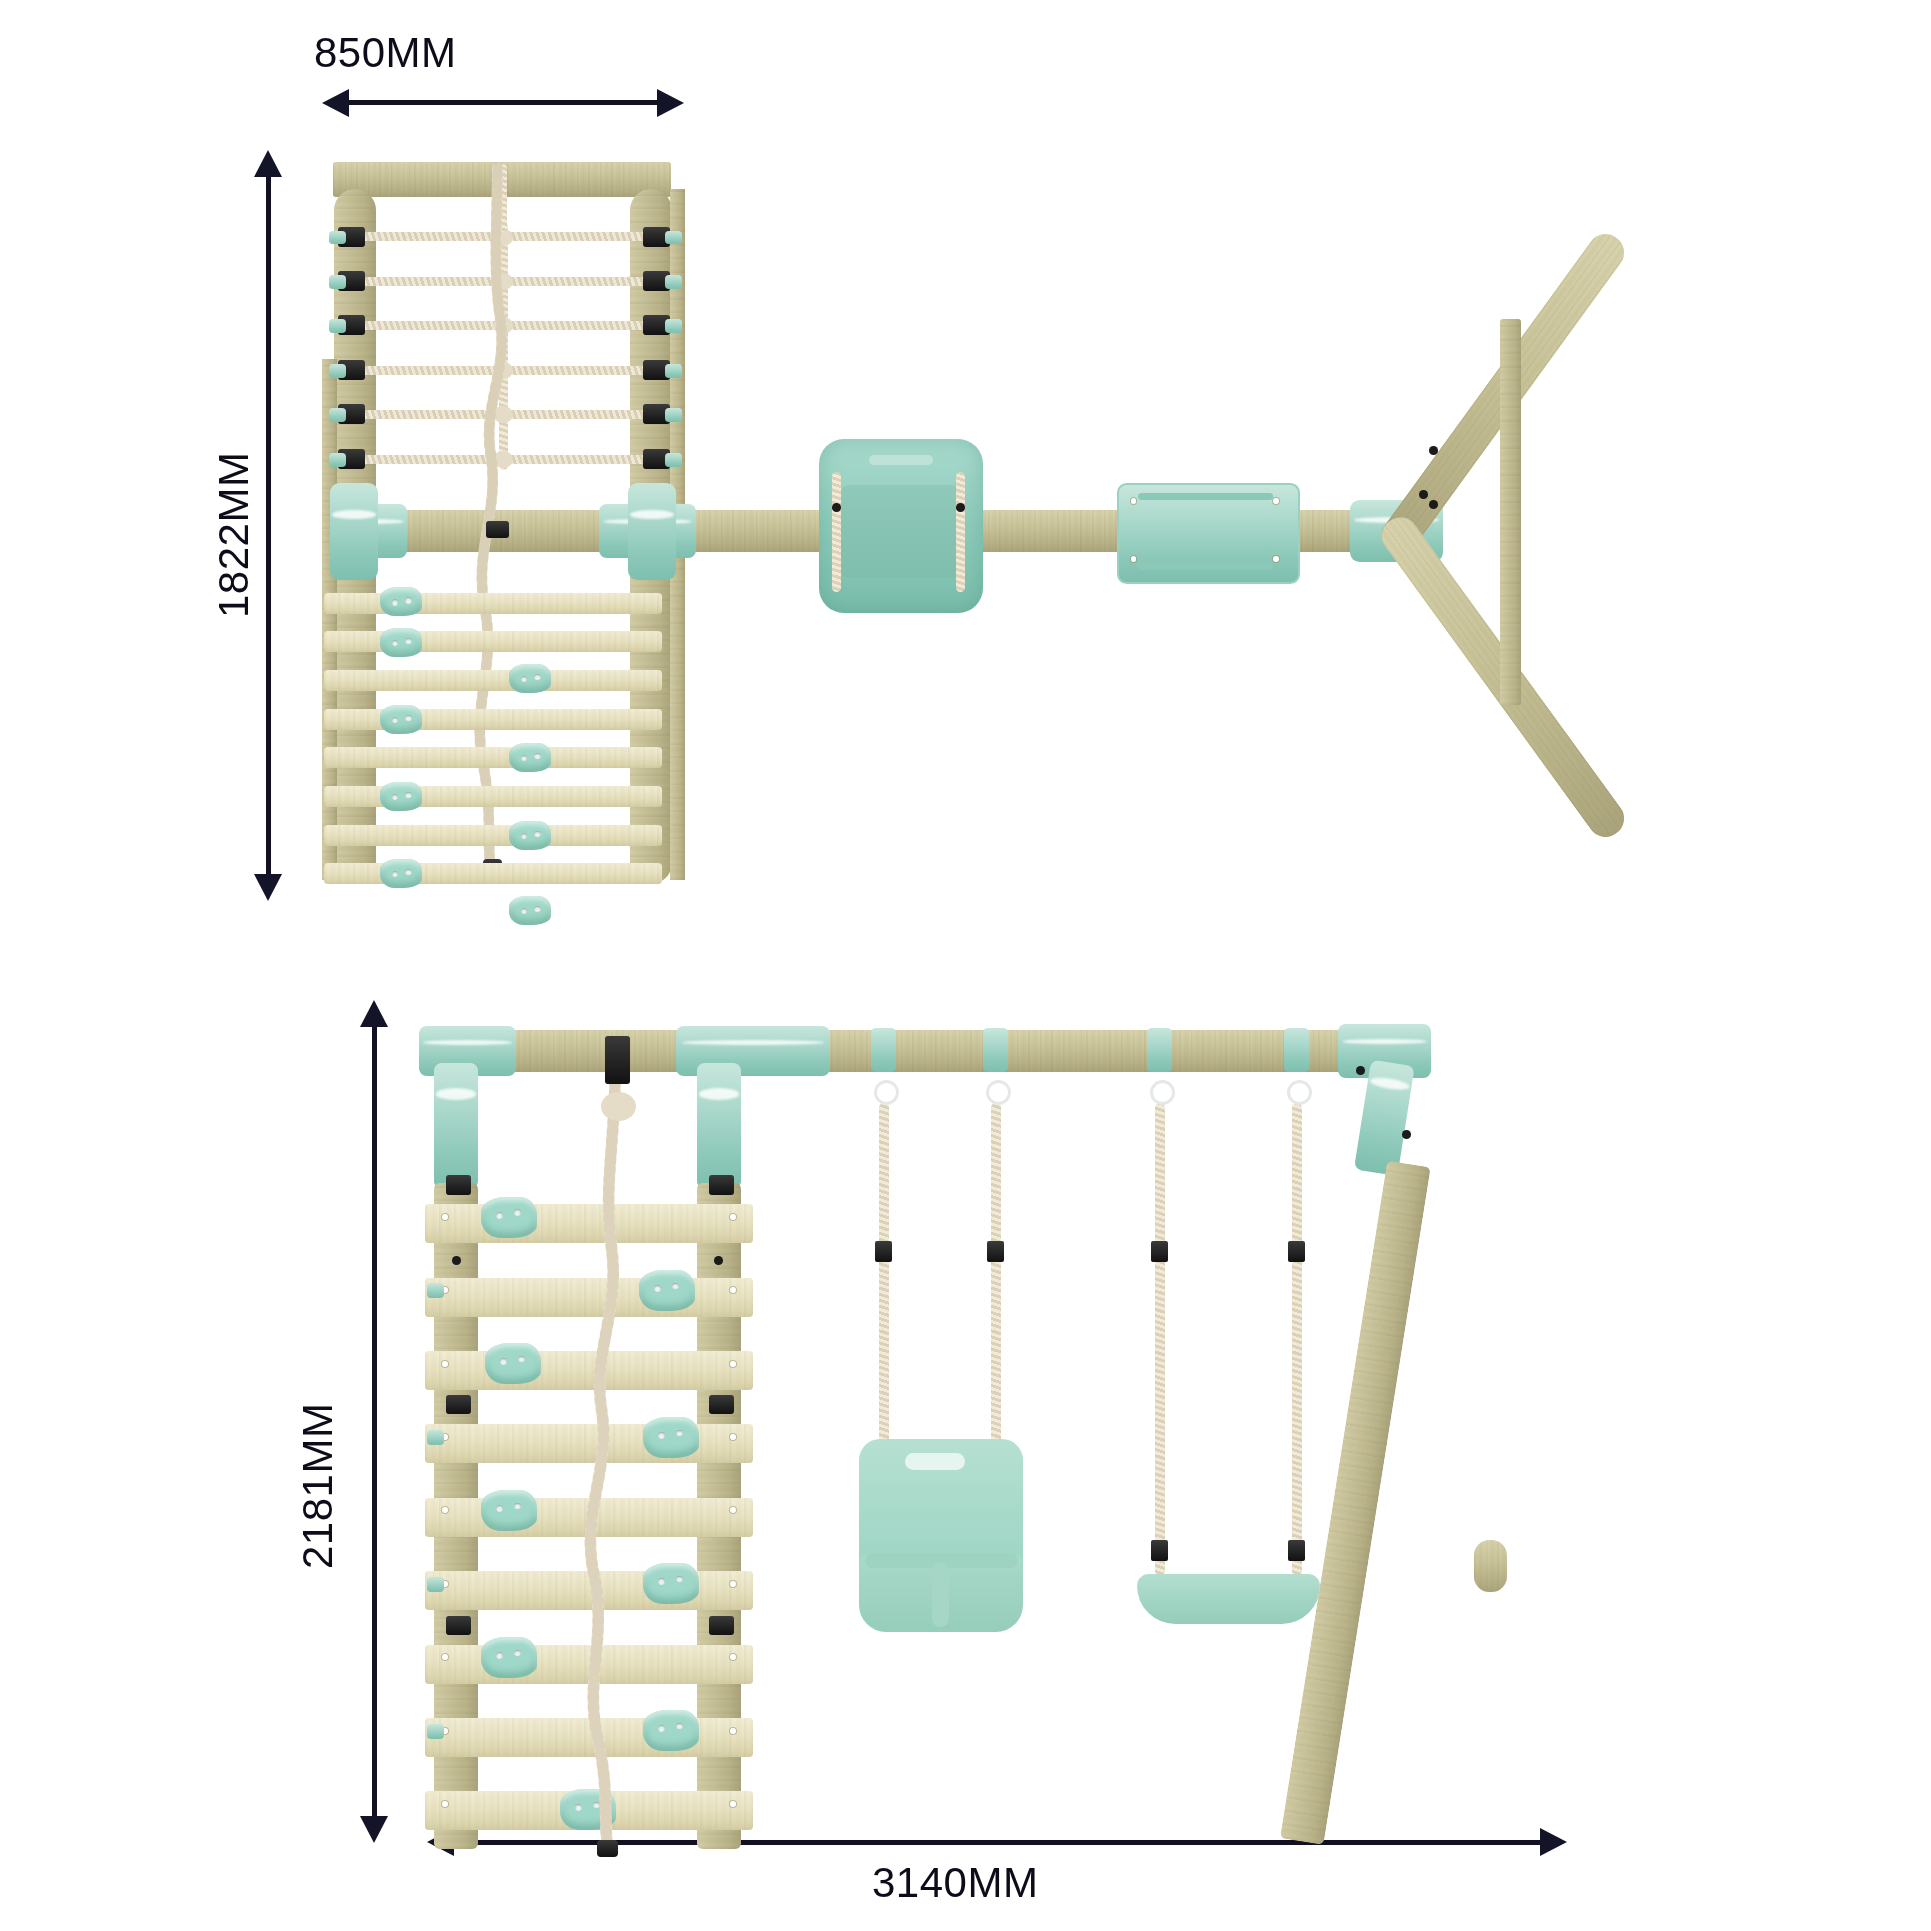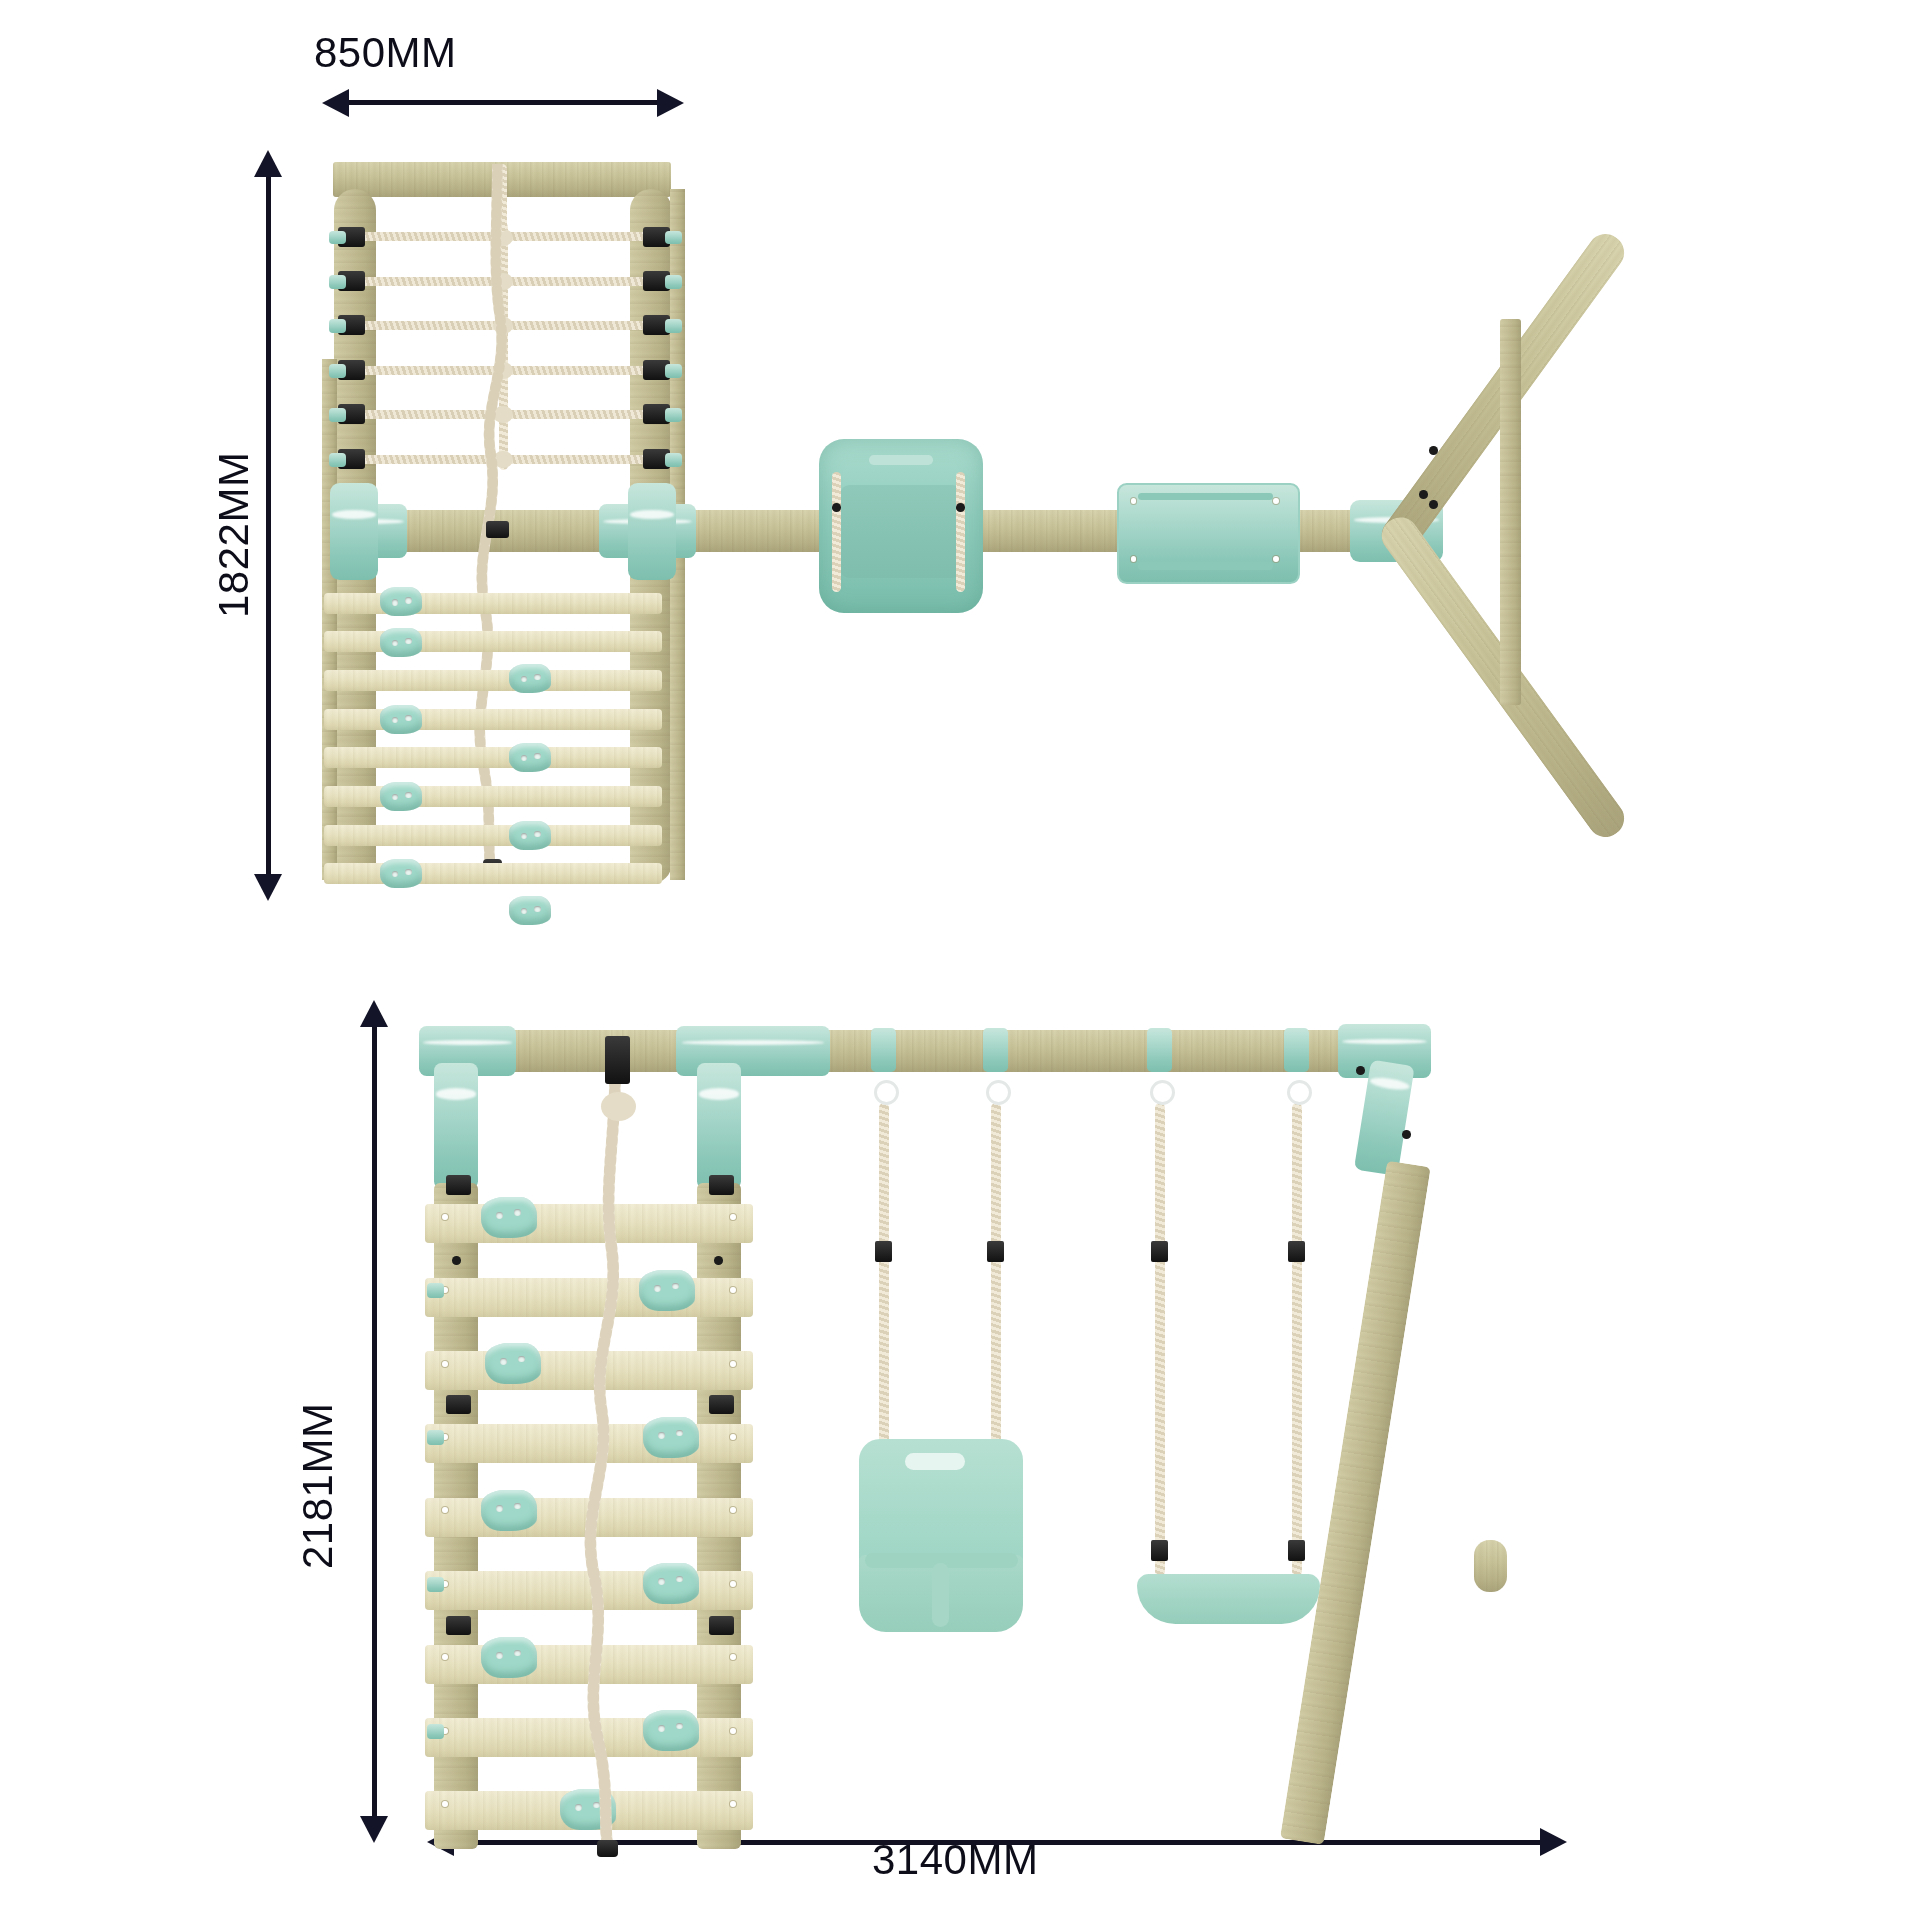--- a/index.html
+++ b/index.html
@@ -226,21 +226,21 @@
     <div class="bolt" style="left:1429px;top:500px;"></div>
   </div>
 
   <div class="p-abs" style="left:0;top:966px;width:1931px;height:966px;">
 
     <div class="dim v" style="left:294px;top:603px;transform:rotate(-90deg);">2181MM</div>
     <div class="dline vt" style="left:372px;top:58px;height:806px;"></div>
     <div class="ahead up" style="left:360px;top:34px;"></div>
     <div class="ahead down" style="left:360px;top:850px;"></div>
 
-    <div class="dim h" style="left:872px;top:870px;">3140MM</div>
+    <div class="dim h" style="left:872px;top:893px;">3140MM</div>
     <div class="dline hz" style="left:439px;top:874px;width:1106px;"></div>
     <div class="ahead left" style="left:427px;top:862px;"></div>
     <div class="ahead right" style="left:1540px;top:862px;"></div>
 
     <div class="wood p-abs" style="left:425px;top:64px;width:1004px;height:42px;border-radius:5.8px;"></div>
 
     <div class="mint p-abs" style="left:419px;top:60px;width:97px;height:50px;border-radius:7.7px;">
         <div class="gloss"></div>
       </div>
     <div class="mint p-abs" style="left:676px;top:60px;width:154px;height:50px;border-radius:7.7px;">

